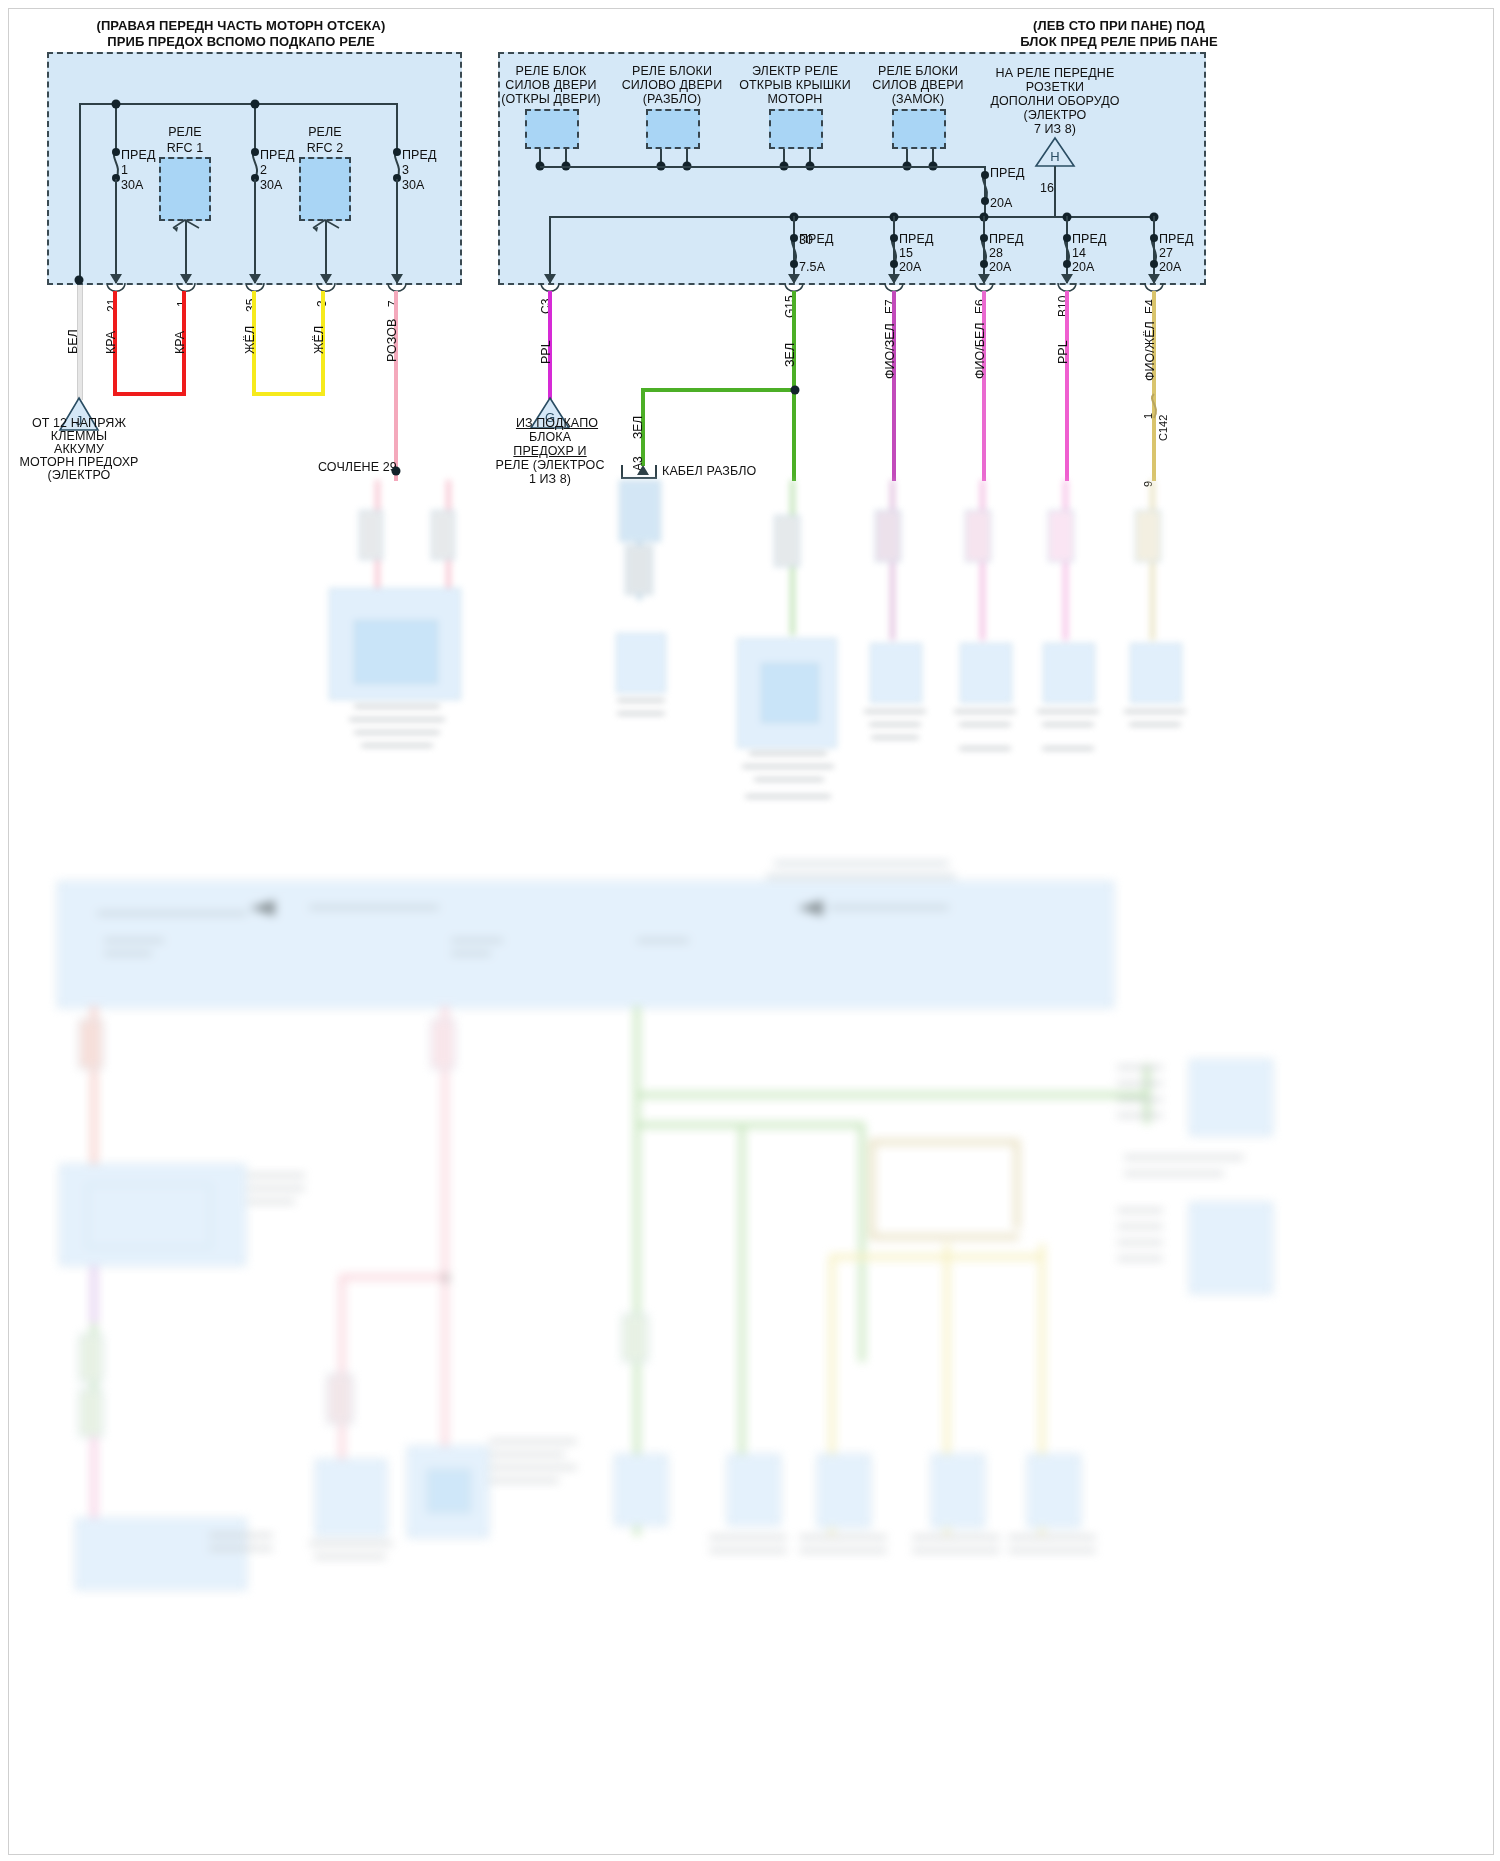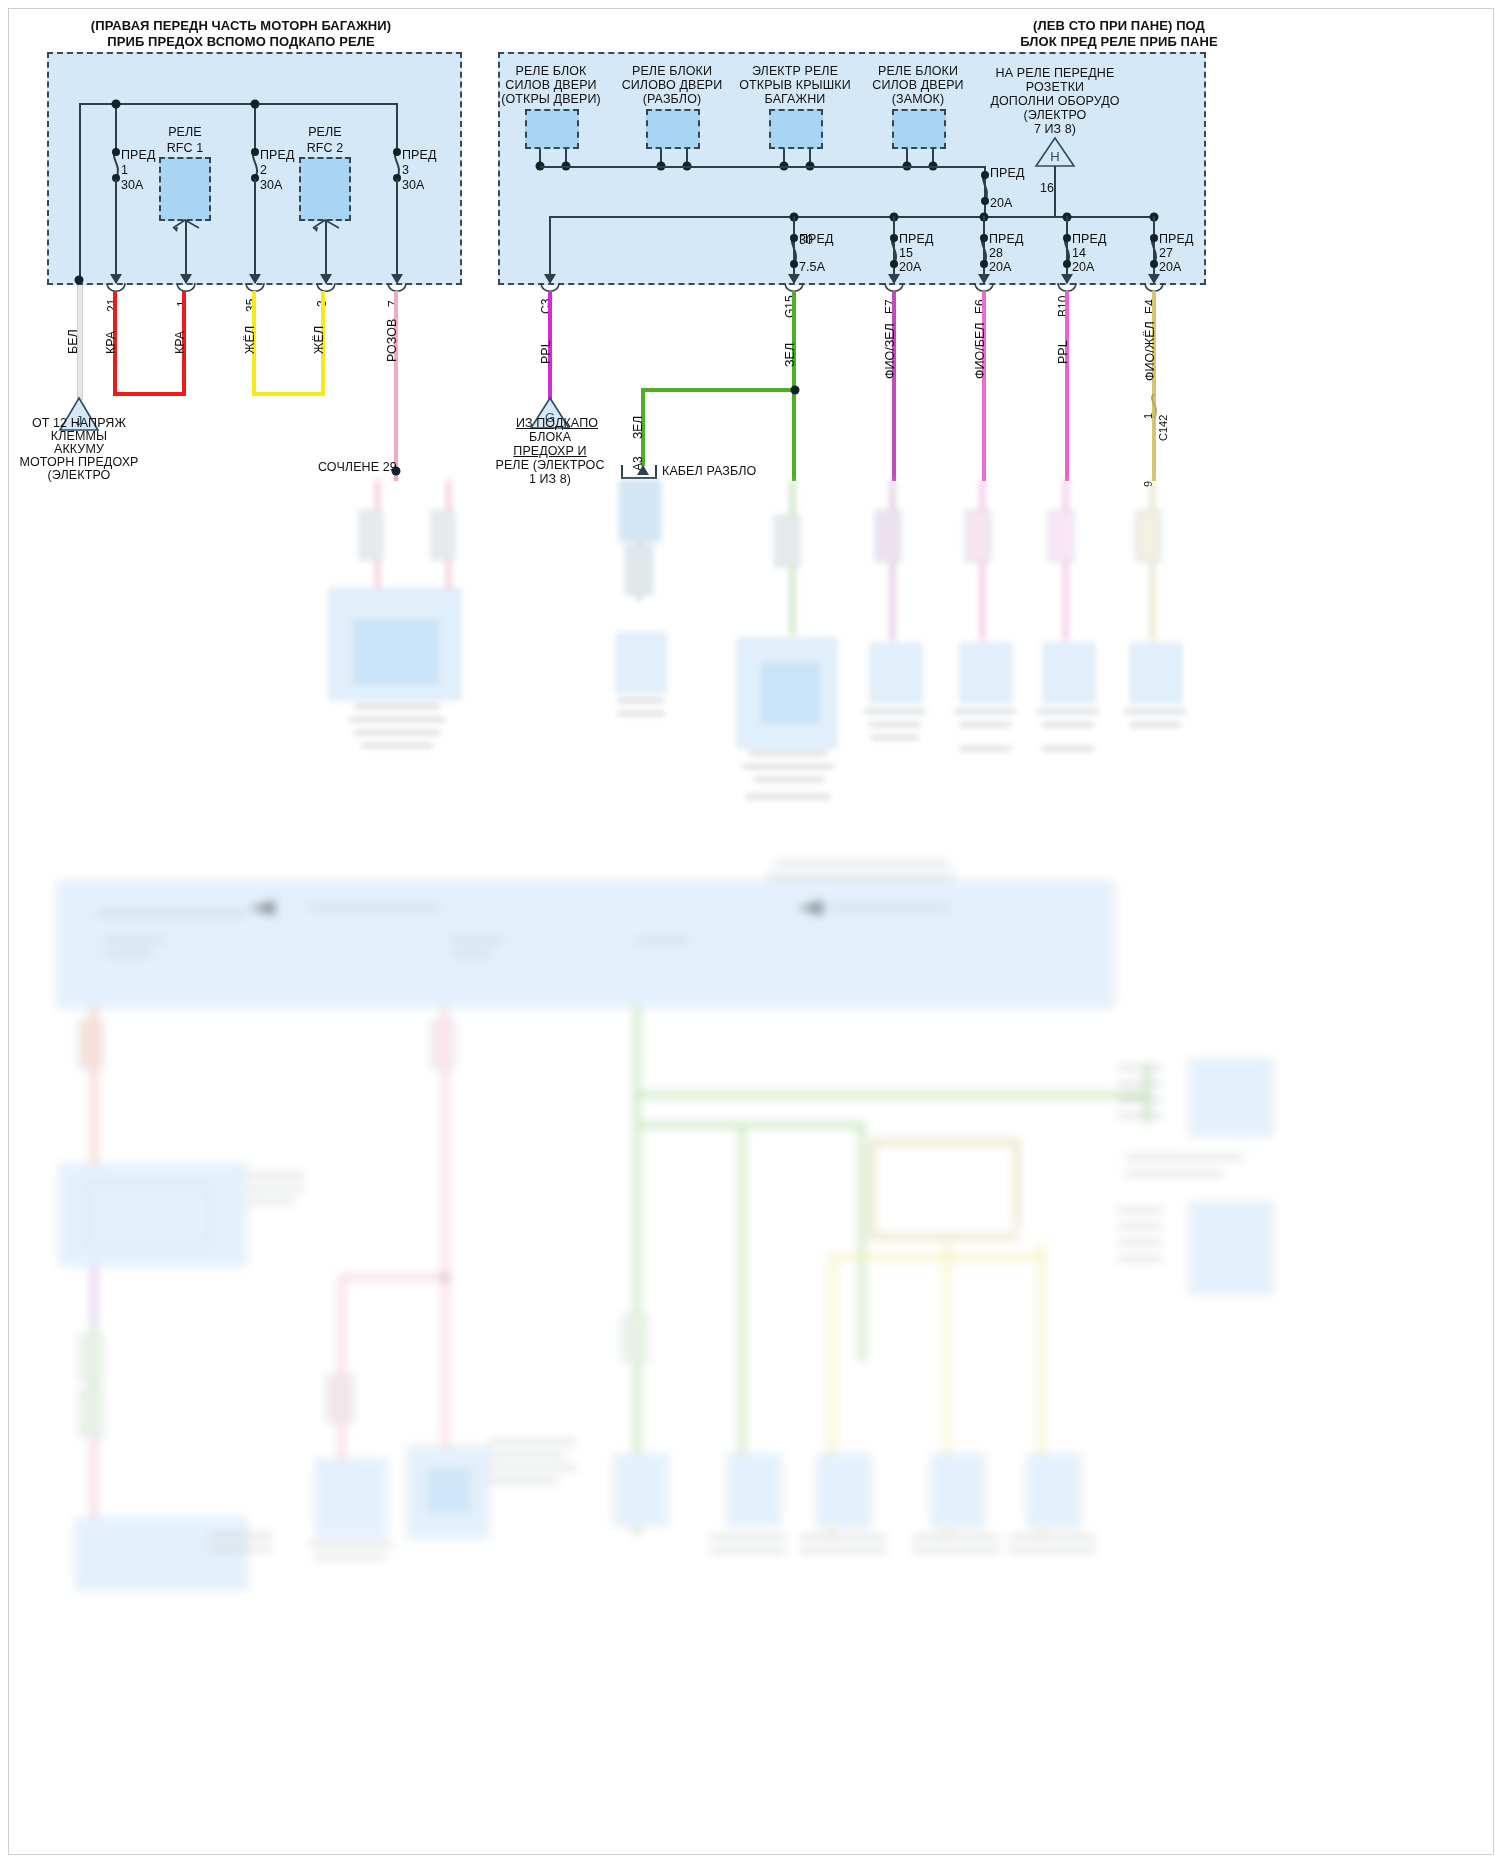--- a/index.html
+++ b/index.html
@@ -25,21 +25,21 @@
   .cwire{position:absolute;}
   .bb{position:absolute;background:#cfe6fa;border:1px solid #9bbdd6;}
   .gline{position:absolute;background:#9aa3a8;height:3px;border-radius:2px;}
 </style>
 </head>
 <body>
 
 <div id="page">
   <div id="sheet">
 
-    <div class="txt ctr" style="left:232px;top:10px;font-size:13px;font-weight:bold;">(ПРАВАЯ ПЕРЕДН ЧАСТЬ МОТОРН БАГАЖНИ)</div>
+    <div class="txt ctr" style="left:232px;top:10px;font-size:13px;font-weight:bold;">(ПРАВАЯ ПЕРЕДН ЧАСТЬ МОТОРН ОТСЕКА)</div>
     <div class="txt ctr" style="left:232px;top:26px;font-size:13px;font-weight:bold;">ПРИБ ПРЕДОХ ВСПОМО ПОДКАПО РЕЛЕ</div>
 
     <div class="panel" style="left:38px;top:43px;width:415px;height:233px;"></div>
 
     <div class="wire hl" style="left:70px;top:94px;width:318px;"></div>
     <div class="wire vl" style="left:70px;top:94px;height:177px;"></div>
     <div class="wire vl" style="left:106px;top:94px;height:50px;"></div>
     <div class="wire vl" style="left:245px;top:94px;height:50px;"></div>
     <div class="wire vl" style="left:387px;top:94px;height:50px;"></div>
     <div class="dot" style="left:107px;top:95px;"></div>
@@ -185,21 +185,21 @@
     <div class="txt ctr" style="left:663px;top:70px;">СИЛОВО ДВЕРИ</div>
     <div class="txt ctr" style="left:663px;top:84px;">(РАЗБЛО)</div>
     <div class="relaybox" style="left:637px;top:100px;width:54px;height:40px;"></div>
     <div class="wire vl" style="left:651px;top:140px;height:17px;"></div>
     <div class="wire vl" style="left:677px;top:140px;height:17px;"></div>
     <div class="dot" style="left:652px;top:157px;"></div>
     <div class="dot" style="left:678px;top:157px;"></div>
 
     <div class="txt ctr" style="left:786px;top:56px;">ЭЛЕКТР РЕЛЕ</div>
     <div class="txt ctr" style="left:786px;top:70px;">ОТКРЫВ КРЫШКИ</div>
-    <div class="txt ctr" style="left:786px;top:84px;">БАГАЖНИ</div>
+    <div class="txt ctr" style="left:786px;top:84px;">МОТОРН</div>
     <div class="relaybox" style="left:760px;top:100px;width:54px;height:40px;"></div>
     <div class="wire vl" style="left:774px;top:140px;height:17px;"></div>
     <div class="wire vl" style="left:800px;top:140px;height:17px;"></div>
     <div class="dot" style="left:775px;top:157px;"></div>
     <div class="dot" style="left:801px;top:157px;"></div>
 
     <div class="txt ctr" style="left:909px;top:56px;">РЕЛЕ БЛОКИ</div>
     <div class="txt ctr" style="left:909px;top:70px;">СИЛОВ ДВЕРИ</div>
     <div class="txt ctr" style="left:909px;top:84px;">(ЗАМОК)</div>
     <div class="relaybox" style="left:883px;top:100px;width:54px;height:40px;"></div>

